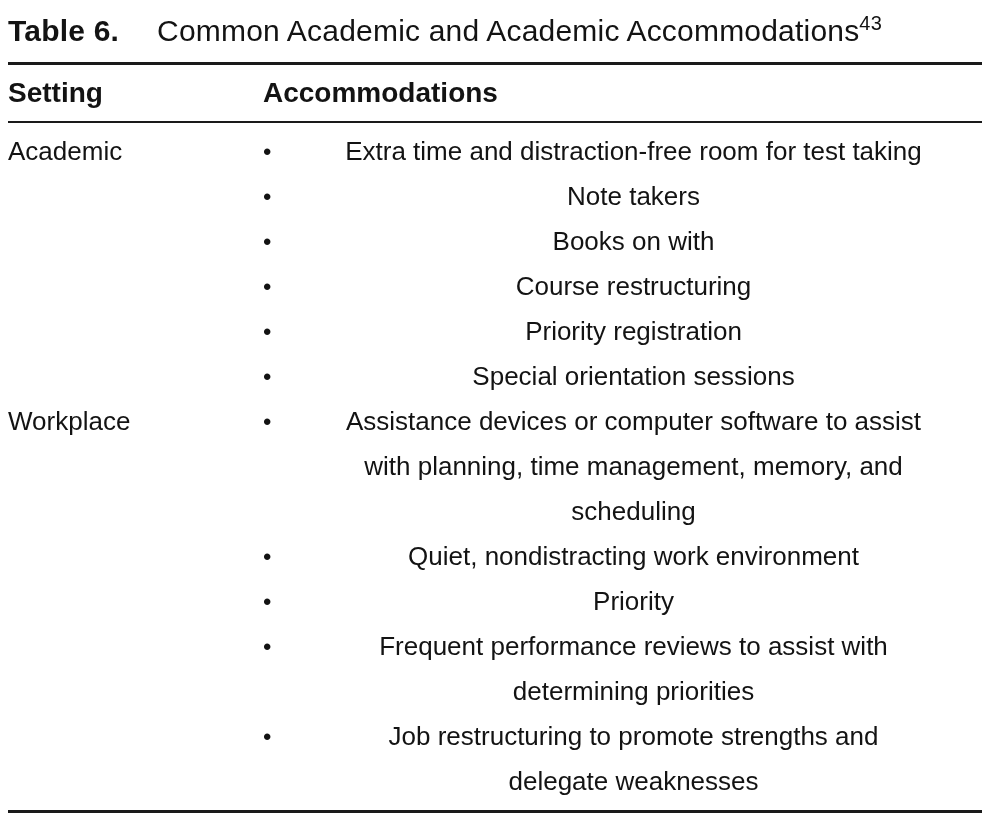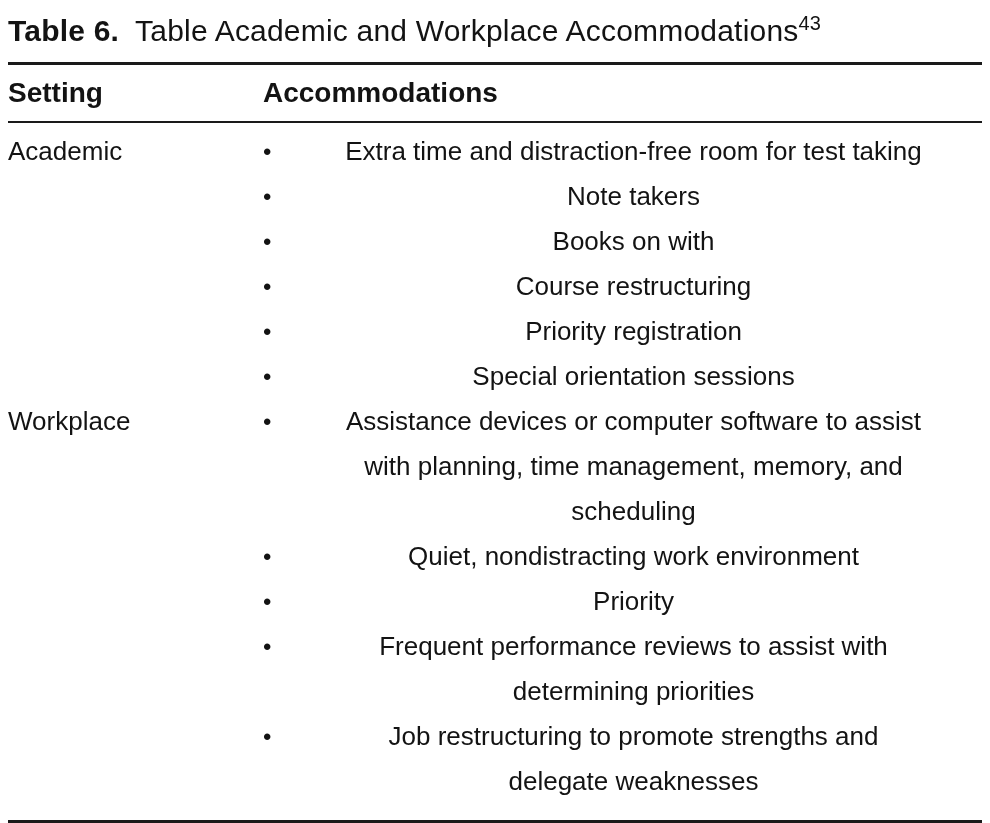--- a/index.html
+++ b/index.html
@@ -21,20 +21,21 @@
     padding: 0 8px;
   }
   
   .caption {
     height: 62px;
     display: flex;
     align-items: center;
     font-size: 30px;
     letter-spacing: 0.2px;
     white-space: nowrap;
+    gap: 22px;
   }
   .caption .label {
     font-weight: bold;
     margin-right: 16px;
   }
   .caption sup {
     font-size: 20px;
     line-height: 0;
     vertical-align: super;
   }
@@ -53,21 +54,21 @@
     height: 56px;
     font-weight: bold;
     font-size: 28px;
     justify-content: flex-end;
   }
   .col-setting { width: 255px; flex: 0 0 255px; }
   .col-accom   { flex: 1 1 auto; }
   
   .tbody {
     padding-top: 6px;
-    padding-bottom: 16px;
+    padding-bottom: 6px;
   }
   .trow {
     display: flex;
     align-items: flex-start;
     font-size: 26px;
     line-height: 45px;
   }
   .setting-cell {
     width: 255px;
     flex: 0 0 255px;
@@ -94,21 +95,21 @@
     text-align: center;
   }
 </style>
 </head>
 <body>
 
 <div class="page">
 
   <div class="caption">
     <span class="label">Table 6.</span>
-    <span><span>Table Academic and Workplace Accommodations</span><sup>43</sup></span>
+    <span><span>Common Academic and Academic Accommodations</span><sup>43</sup></span>
   </div>
 
   <div class="rule thick"></div>
 
   <div class="head-row">
     <div class="col-setting">Setting</div>
     <div class="col-accom">Accommodations</div>
   </div>
 
   <div class="rule thin"></div>

